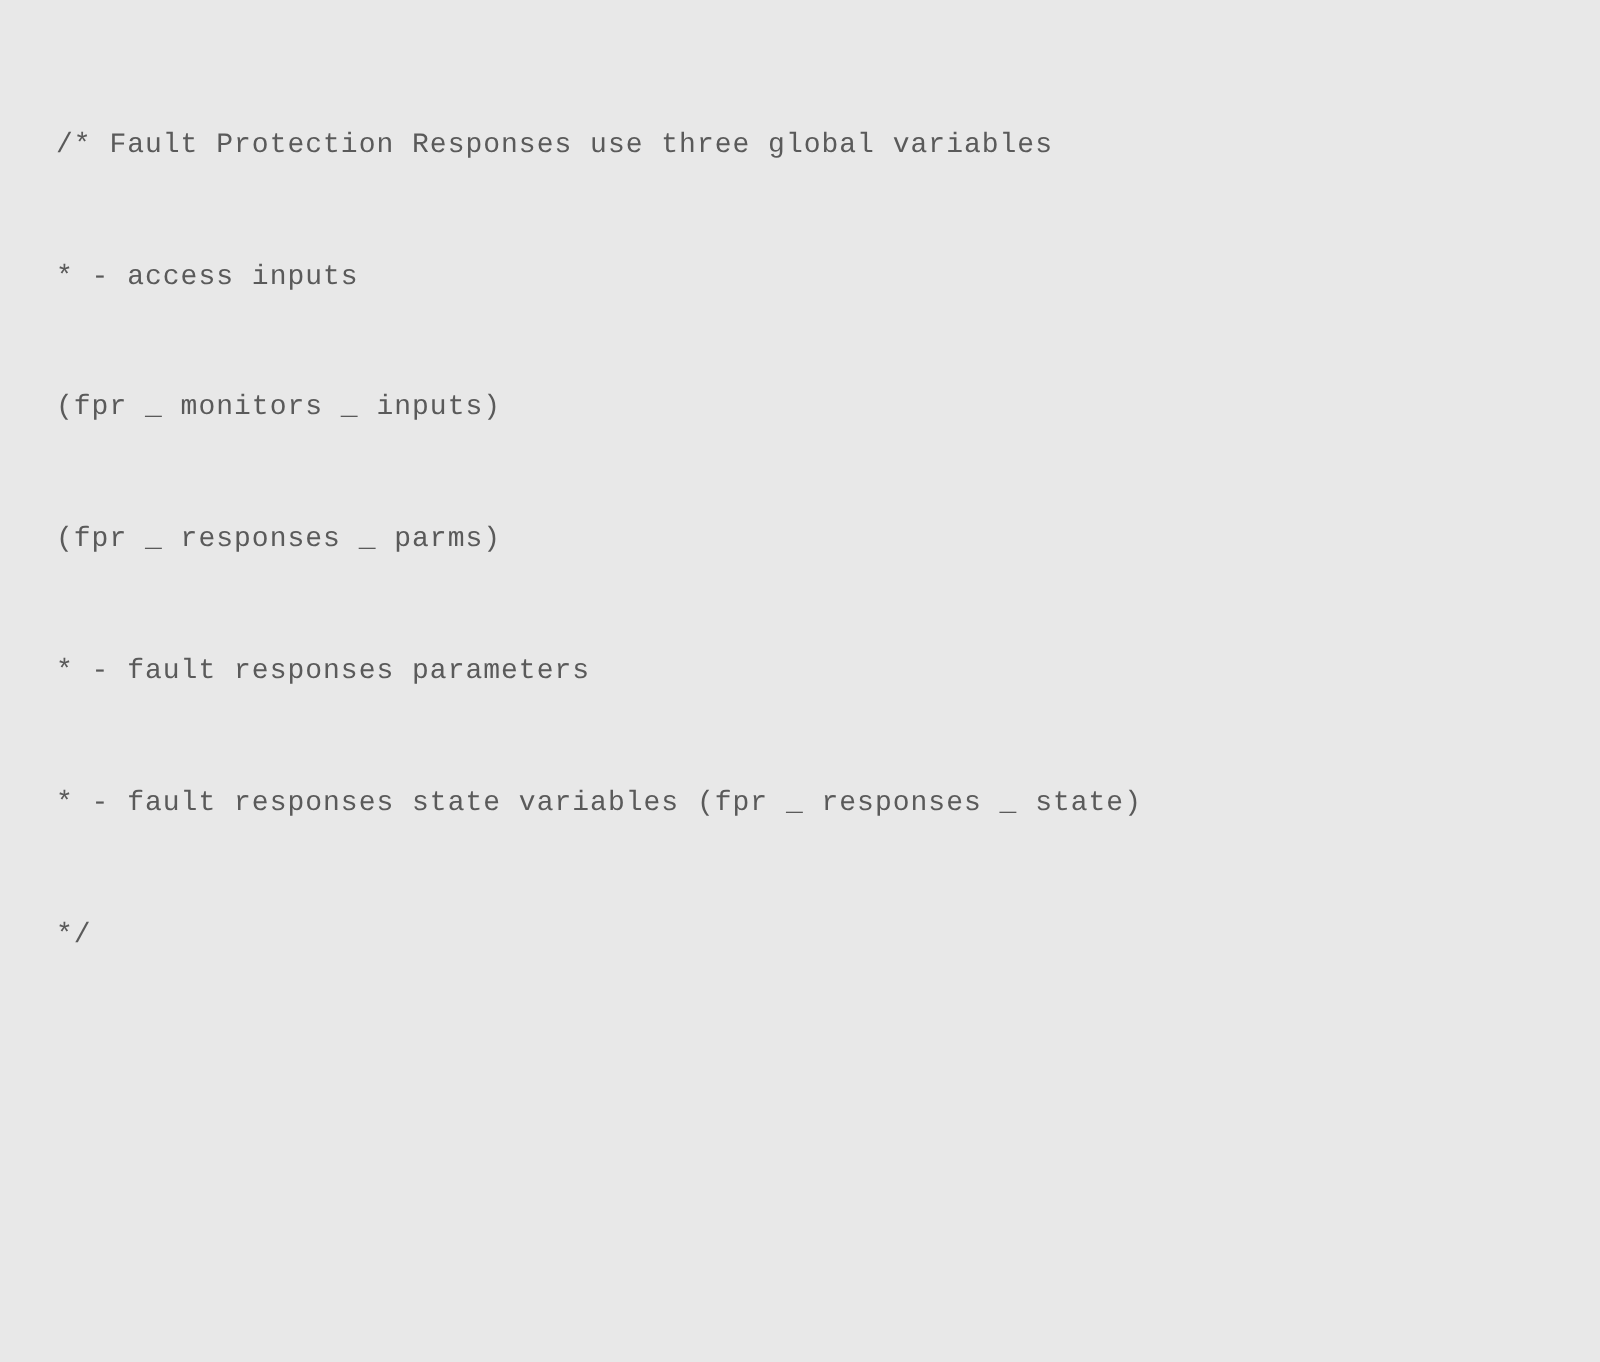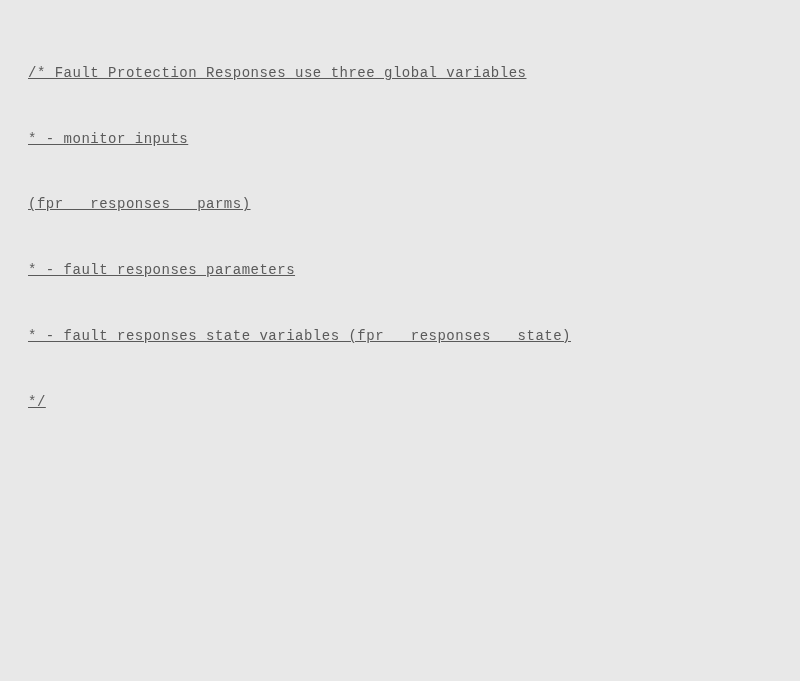--- a/index.html
+++ b/index.html
@@ -17,29 +17,29 @@
       padding: 24px 28px;
       line-height: 2.35;
       letter-spacing: 0.5px;
     }
     .code-block {
       white-space: pre-wrap;
       word-wrap: break-word;
     }
     .line {
       display: block;
-      text-decoration: underline;
     }
   </style>
 </head>
 <body>
 
 <div class="code-block">
 <span class="line">/* Fault Protection Responses use three global variables</span>
-<span class="line">* - monitor inputs</span>
+<span class="line">* - access inputs</span>
+<span class="line">(fpr _ monitors _ inputs)</span>
 <span class="line">(fpr _ responses _ parms)</span>
 <span class="line">* - fault responses parameters</span>
 <span class="line">* - fault responses state variables (fpr _ responses _ state)</span>
 <span class="line">*/</span>
 
 <span class="line"></span>
 
 <span class="line"></span>
 
 

